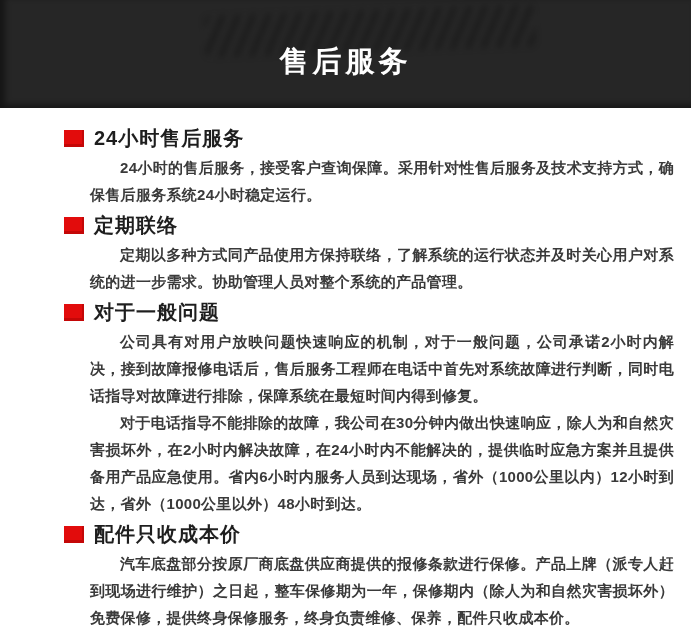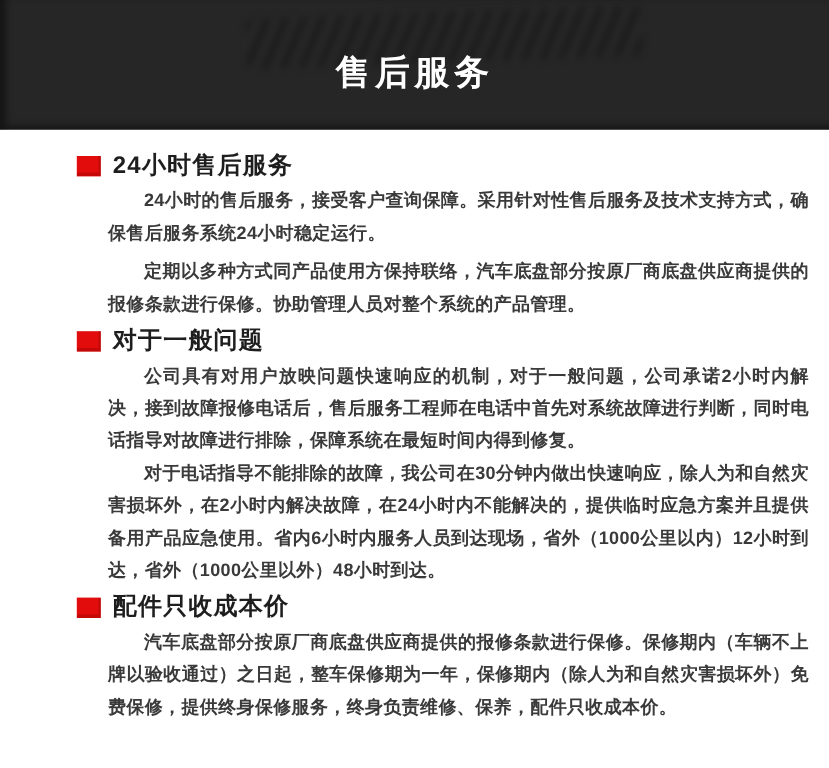--- a/index.html
+++ b/index.html
@@ -112,34 +112,38 @@
 
     <div class="section">
       <div class="sec-head">
         <span class="bullet"></span>
         <h2 class="sec-title">24小时售后服务</h2>
       </div>
       <p class="body-para">24小时的售后服务，接受客户查询保障。采用针对性售后服务及技术支持方式，确保售后服务系统24小时稳定运行。</p>
     </div>
 
     <div class="section">
-      <p class="body-para">定期以多种方式同产品使用方保持联络，汽车底盘部分按原厂商底盘供应商提供的报修条款进行保修。协助管理人员对整个系统的产品管理。</p>
+      <div class="sec-head">
+        <span class="bullet"></span>
+        <h2 class="sec-title">定期联络</h2>
+      </div>
+      <p class="body-para">定期以多种方式同产品使用方保持联络，了解系统的运行状态并及时关心用户对系统的进一步需求。协助管理人员对整个系统的产品管理。</p>
     </div>
 
     <div class="section">
       <div class="sec-head">
         <span class="bullet"></span>
         <h2 class="sec-title">对于一般问题</h2>
       </div>
       <p class="body-para">公司具有对用户放映问题快速响应的机制，对于一般问题，公司承诺2小时内解决，接到故障报修电话后，售后服务工程师在电话中首先对系统故障进行判断，同时电话指导对故障进行排除，保障系统在最短时间内得到修复。</p>
       <p class="body-para">对于电话指导不能排除的故障，我公司在30分钟内做出快速响应，除人为和自然灾害损坏外，在2小时内解决故障，在24小时内不能解决的，提供临时应急方案并且提供备用产品应急使用。省内6小时内服务人员到达现场，省外（1000公里以内）12小时到达，省外（1000公里以外）48小时到达。</p>
     </div>
 
     <div class="section">
       <div class="sec-head">
         <span class="bullet"></span>
         <h2 class="sec-title">配件只收成本价</h2>
       </div>
-      <p class="body-para">汽车底盘部分按原厂商底盘供应商提供的报修条款进行保修。保修期内（车辆不上牌以验收通过）之日起，整车保修期为一年，保修期内（除人为和自然灾害损坏外）免费保修，提供终身保修服务，终身负责维修、保养，配件只收成本价。</p>
+      <p class="body-para">汽车底盘部分按原厂商底盘供应商提供的报修条款进行保修。产品上牌（派专人赶到现场进行维护）之日起，整车保修期为一年，保修期内（除人为和自然灾害损坏外）免费保修，提供终身保修服务，终身负责维修、保养，配件只收成本价。</p>
     </div>
 
   </div>
 </div>
 
 </body></html>

